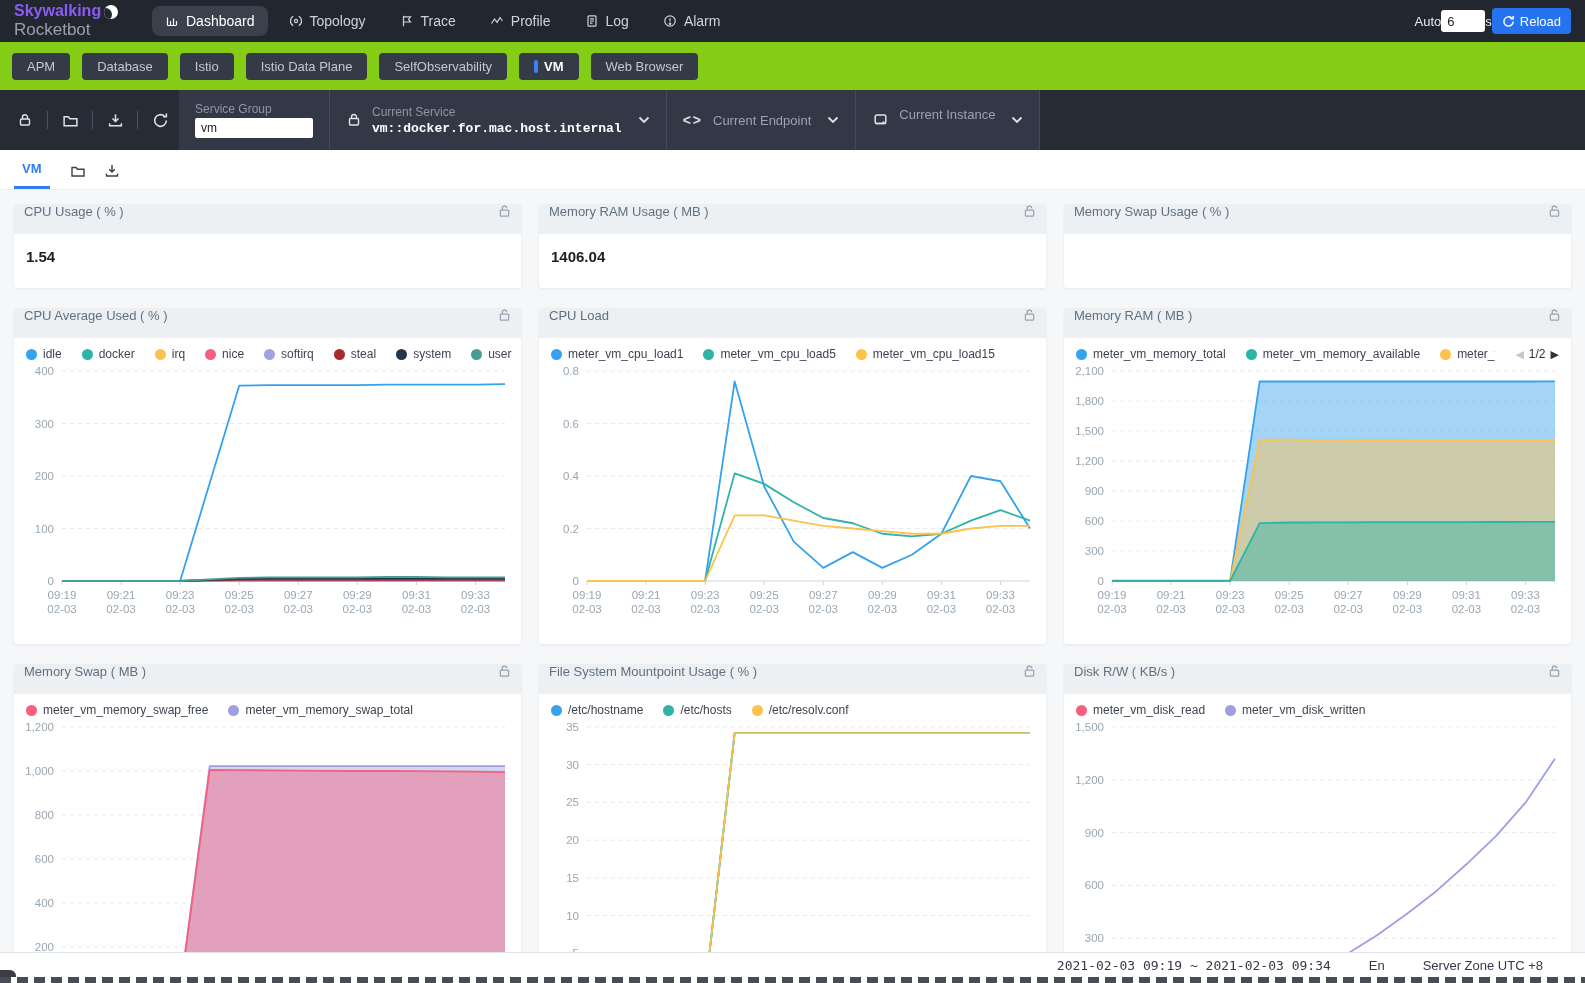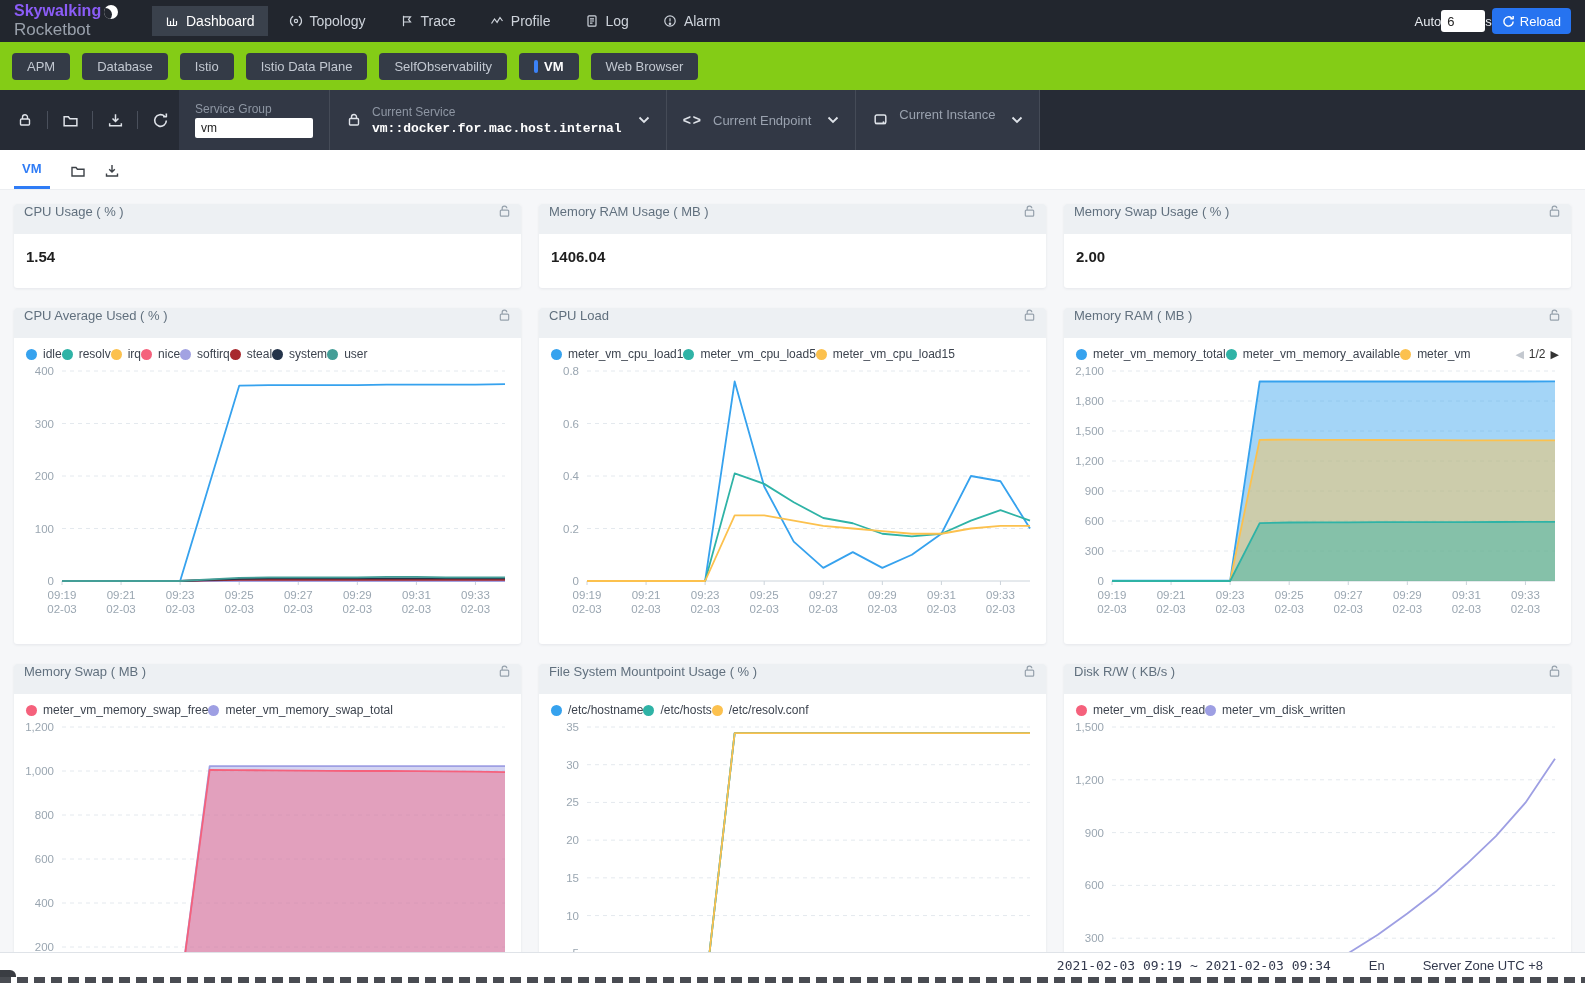--- a/index.html
+++ b/index.html
@@ -8,21 +8,21 @@
   .app { position:relative; width:1585px; height:983px; overflow:hidden; background:#f6f7f9; }
 
   
   .navbar { height:42px; background:#22262e; display:flex; align-items:center; padding:0 14px; color:#e7eaef; }
   .brand { width:120px; line-height:1.05; }
   .brand-line { display:flex; align-items:center; gap:2px; font-weight:bold; font-size:16px; color:#8b5cf6; }
   .moon { position:relative; width:14px; height:14px; border-radius:50%; background:#fff; overflow:hidden; margin-left:1px; }
   .moon::after { content:""; position:absolute; left:-5px; top:3px; width:13px; height:13px; border-radius:50%; background:#22262e; }
   .brand-sub { font-size:17px; color:#99a0ab; margin-top:1px; }
   .nav-items { display:flex; align-items:center; gap:8px; margin-left:18px; }
-  .nav-item { display:flex; align-items:center; gap:7px; color:#ced3db; font-size:14px; padding:7px 13px; border-radius:0; cursor:pointer; }
+  .nav-item { display:flex; align-items:center; gap:7px; color:#ced3db; font-size:14px; padding:7px 13px; border-radius:8px; cursor:pointer; }
   .nav-item.active { background:#3a414c; color:#fff; }
   .nav-item svg { stroke:#ced3db; }
   .nav-item.active svg { stroke:#fff; }
   .nav-right { margin-left:auto; display:flex; align-items:center; font-size:13px; color:#e7eaef; }
   .auto-input { width:44px; height:22px; border:none; border-radius:3px; padding:0 6px; font-size:13px; color:#222; background:#fff; }
   .reload-btn { display:flex; align-items:center; gap:5px; background:#2673f0; color:#fff; border:none; border-radius:4px; height:26px; padding:0 10px; font-size:13px; cursor:pointer; }
 
   
   .subnav { height:48px; background:#84cc16; display:flex; align-items:center; gap:12px; padding:0 12px; }
   .pill { background:#343b47; border-radius:4px; padding:6px 15px; font-size:13px; color:#c2c8d1; cursor:pointer; display:flex; align-items:center; gap:6px; }
@@ -50,21 +50,21 @@
   .pagebar-icons { display:flex; align-items:center; gap:14px; margin:0 0 8px 18px; }
   .pagebar-icons .tool-btn { width:20px; height:20px; }
 
   
   .content { position:relative; height:793px; overflow:hidden; padding:14px; display:grid; grid-template-columns:1fr 1fr 1fr; grid-template-rows:84px 336px 370px; gap:20px 18px; }
   .card { background:#fff; border-radius:3px; box-shadow:0 1px 3px rgba(30,40,60,.08); overflow:hidden; }
   .card-head { height:30px; background:#edf0f3; display:flex; align-items:flex-start; padding:0 10px; }
   .card-title { font-size:13px; color:#61707e; }
   .card-lock { margin-left:auto; cursor:pointer; display:flex; }
   .metric-value { font-size:15px; font-weight:bold; color:#1e1e1e; padding:14px 12px 0 12px; }
-  .legend { display:flex; align-items:center; flex-wrap:nowrap; overflow:hidden; gap:0; padding:9px 12px 2px 12px; }
+  .legend { display:flex; align-items:center; flex-wrap:nowrap; overflow:hidden; gap:20px; padding:9px 12px 2px 12px; }
   .legend-item { display:flex; align-items:center; gap:6px; font-size:12px; color:#3d444f; white-space:nowrap; cursor:pointer; }
   .legend-dot { width:11px; height:11px; border-radius:50%; flex:none; }
   .legend-item.truncate { max-width:86px; overflow:hidden; }
   .legend-item.truncate span.lbl { overflow:hidden; max-width:66px; }
   .legend-pager { margin-left:auto; display:flex; align-items:center; gap:5px; font-size:12px; color:#333; flex:none; }
   .pg-arrow { cursor:pointer; font-size:11px; }
   .pg-arrow.disabled { color:#c3c8cf; }
   .plot { width:100%; height:258px; }
   .tall .plot { height:312px; }
 
@@ -295,41 +295,40 @@
     <section class="card">
       <div class="card-head">
           <span class="card-title">Memory Swap Usage ( % )</span>
         <span class="card-lock">
             <svg width="13" height="14" viewBox="0 0 14 15" fill="none" stroke="#97a2ad" stroke-width="1.3">
               <rect x="2.5" y="6.5" width="9" height="6.5" rx="1"></rect>
               <path d="M4.5 6.5V4.8a2.5 2.5 0 0 1 5-.3"></path>
             </svg>
           </span>
       </div>
-      <div class="metric-value">2.00</div>
     </section>
 
     <section class="card">
       <div class="card-head">
           <span class="card-title">CPU Average Used ( % )</span>
         <span class="card-lock">
             <svg width="13" height="14" viewBox="0 0 14 15" fill="none" stroke="#97a2ad" stroke-width="1.3">
               <rect x="2.5" y="6.5" width="9" height="6.5" rx="1"></rect>
               <path d="M4.5 6.5V4.8a2.5 2.5 0 0 1 5-.3"></path>
             </svg>
           </span>
       </div>
       <div class="legend">
           <span class="legend-item">
             <span class="legend-dot" style="background: rgb(54, 162, 238);"></span>
             <span class="lbl">idle</span>
           </span>
           <span class="legend-item">
             <span class="legend-dot" style="background: rgb(47, 179, 166);"></span>
-            <span class="lbl">resolv</span>
+            <span class="lbl">docker</span>
           </span>
           <span class="legend-item">
             <span class="legend-dot" style="background: rgb(252, 193, 78);"></span>
             <span class="lbl">irq</span>
           </span>
           <span class="legend-item">
             <span class="legend-dot" style="background: rgb(245, 97, 124);"></span>
             <span class="lbl">nice</span>
           </span>
           <span class="legend-item">

